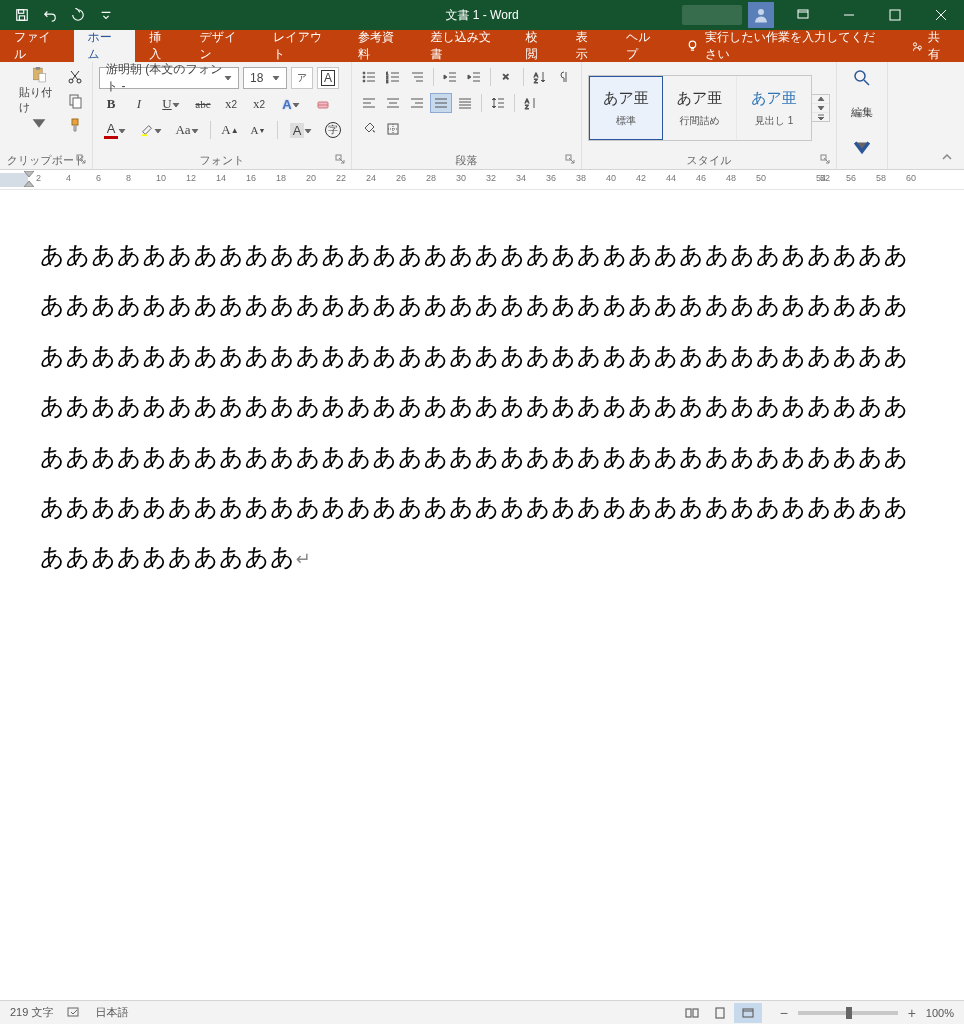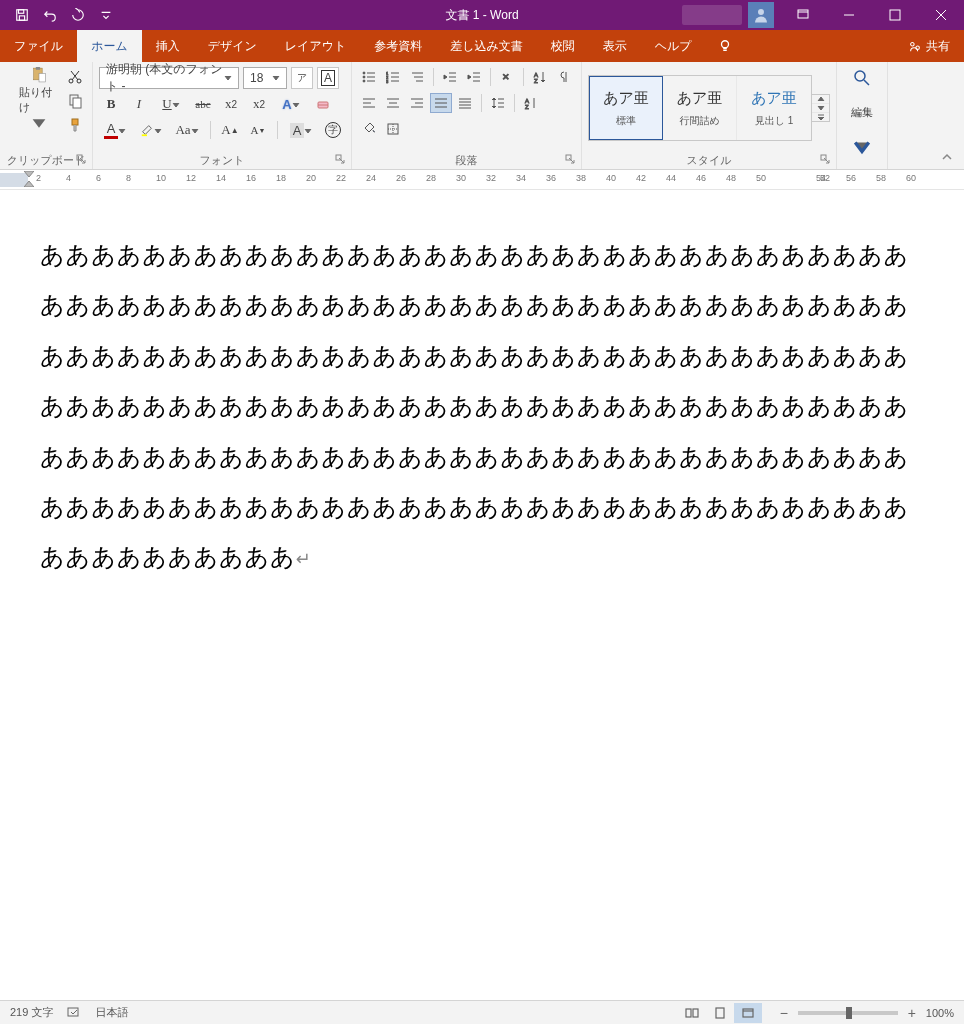--- a/index.html
+++ b/index.html
@@ -1,17 +1,17 @@
 <!DOCTYPE html>
 <html><head>
 <meta charset="utf-8">
 <style>
 * { margin:0; padding:0; box-sizing:border-box; font-family:"Yu Gothic UI","Meiryo",sans-serif; }
 body { background:#fff; width:964px; height:1024px; overflow:hidden; position:relative; }
-.titlebar { height:30px; background:#701a75; display:flex; align-items:center; color:#fff; font-size:12px; position:relative; }
+.titlebar { height:30px; background:#14532d; display:flex; align-items:center; color:#fff; font-size:12px; position:relative; }
 .qat { display:flex; align-items:center; gap:0; padding-left:8px; }
 .qat-btn { width:28px; height:30px; display:flex; align-items:center; justify-content:center; cursor:pointer; }
 .qat-btn svg { width:14px; height:14px; fill:none; stroke:#fff; stroke-width:1.3; }
 .title-center { position:absolute; left:0; right:0; text-align:center; pointer-events:none; }
 .win-right { margin-left:auto; display:flex; align-items:center; }
 .user-block { width:60px; height:20px; background:rgba(255,255,255,.15); margin-right:6px; border-radius:2px; }
 .avatar { width:26px; height:26px; background:#5a7fb8; display:flex; align-items:center; justify-content:center; margin-right:6px; }
 .avatar svg { width:18px; height:18px; fill:#c7d5ea; }
 .win-btn { width:46px; height:30px; display:flex; align-items:center; justify-content:center; cursor:pointer; }
 .win-btn svg { width:12px; height:12px; stroke:#fff; stroke-width:1; fill:none; }
@@ -175,20 +175,21 @@
   <div class="tab">参考資料</div>
   <div class="tab">差し込み文書</div>
   <div class="tab">校閲</div>
   <div class="tab">表示</div>
   <div class="tab">ヘルプ</div>
   <div class="tell-me">
     <svg viewBox="0 0 16 16">
         <circle cx="8" cy="6" r="4"></circle>
         <path d="M6 11 H10 M6 13 H10"></path>
       </svg>
+    <span>実行したい作業を入力してください</span>
   </div>
   <div class="share-btn">
     <svg viewBox="0 0 16 16">
         <circle cx="5" cy="6" r="2"></circle>
         <circle cx="11" cy="10" r="2"></circle>
         <path d="M3 14 A4 4 0 0 1 11 14"></path>
       </svg>
     <span>共有</span>
   </div>
 </div>

